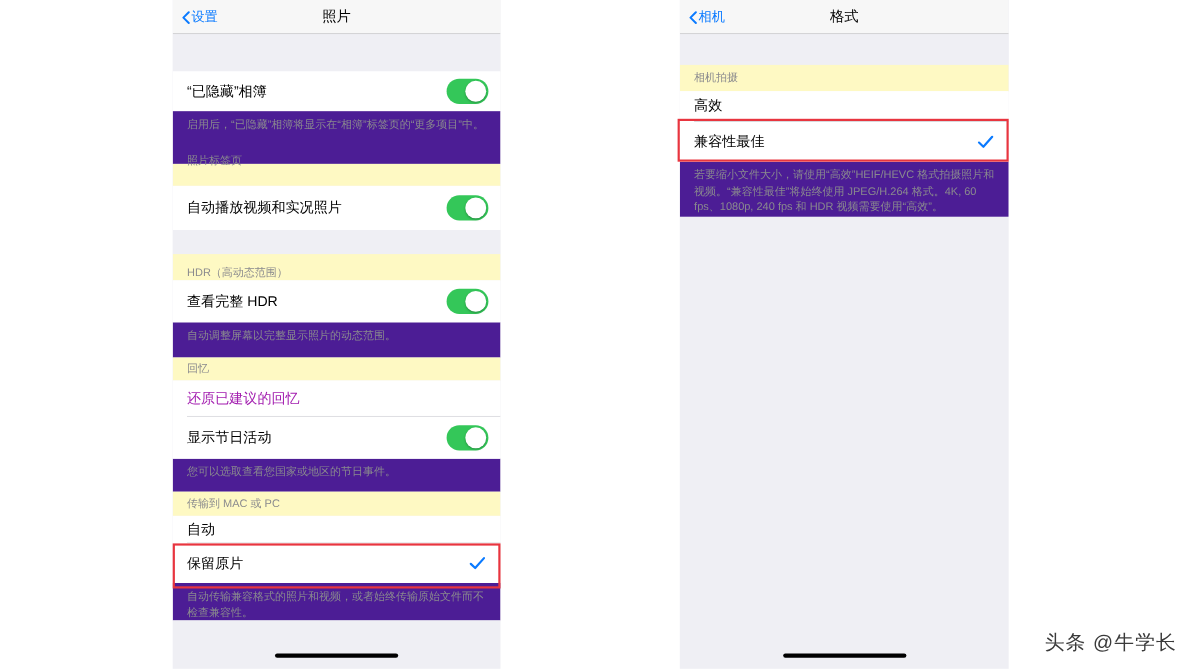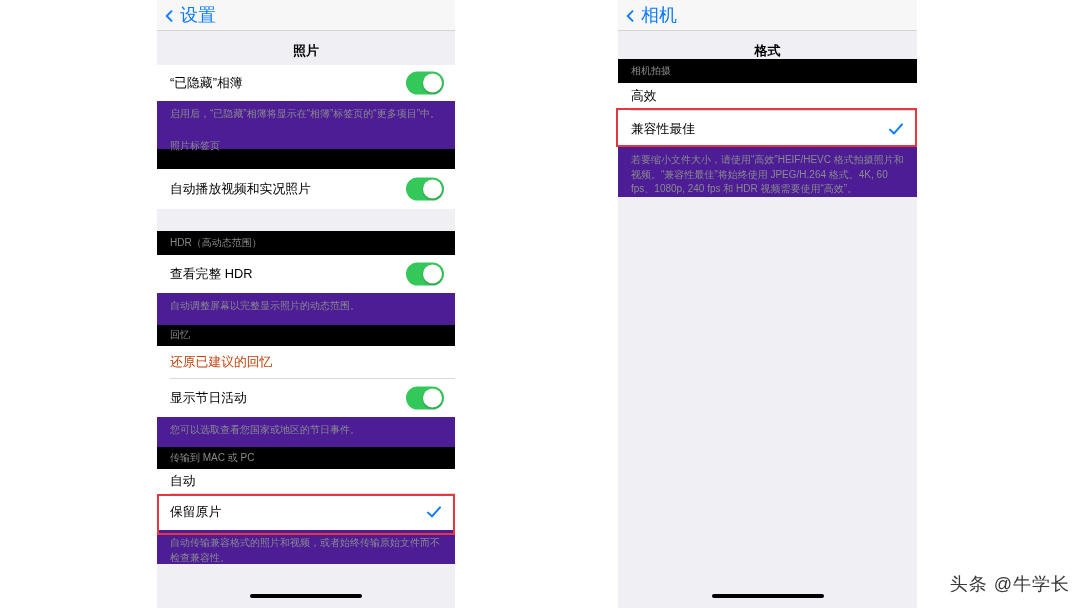--- a/index.html
+++ b/index.html
@@ -11,33 +11,33 @@
   }
   .stage{position:relative;width:1080px;height:608px;background:#fff;}
 
   
   .phone{position:absolute;top:0;height:608px;background:#efeff4;overflow:hidden;}
   #phone-left{left:157px;width:298px;}
   #phone-right{left:618px;width:299px;}
 
   
   .navbar{position:relative;height:30px;background:#f7f7f7;border-bottom:1px solid #d4d4d6;}
-  .nav-back{position:absolute;left:8px;top:0;height:30px;display:flex;align-items:center;gap:7px;color:#0a7aff;font-size:18px;white-space:nowrap;}
+  .nav-back{position:absolute;left:8px;top:0;height:30px;display:flex;align-items:center;gap:1px;color:#0a7aff;font-size:12px;white-space:nowrap;}
   .chev{display:inline-block;width:8px;height:8px;position:relative;}
   .chev svg{position:absolute;left:0;top:-1px;}
-  .nav-title{position:absolute;left:0;right:0;top:0;height:30px;display:flex;align-items:center;justify-content:center;font-size:13px;font-weight:bold;color:#000;margin-top:36px;}
+  .nav-title{position:absolute;left:0;right:0;top:0;height:30px;display:flex;align-items:center;justify-content:center;font-size:13px;font-weight:normal;color:#000;}
 
   
   .gap{background:#efeff4;}
   .group{background:#ffffff;}
   .row{background:#ffffff;display:flex;align-items:center;padding:0 13px;box-sizing:border-box;position:relative;}
   .row-label{font-size:12.8px;color:#000;white-space:nowrap;}
-  .row-label.blue{color:#c2410c;}
+  .row-label.blue{color:#a21caf;}
   .sep{height:1px;background:#d9d9dd;margin-left:13px;}
-  .hdr{background:#000000;font-size:10px;color:#8a8a8e;padding:0 13px;display:flex;align-items:flex-end;box-sizing:border-box;}
+  .hdr{background:#fef9c3;font-size:10px;color:#8a8a8e;padding:0 13px;display:flex;align-items:flex-end;box-sizing:border-box;}
   .foot{background:#4c1d95;font-size:10px;color:#8a8a8e;padding:6px 13px 0 13px;line-height:1.45;box-sizing:border-box;}
 
   
   .toggle{position:absolute;right:11px;top:50%;transform:translateY(-50%);
     width:38px;height:23px;border-radius:12px;background:#34c759;}
   .toggle .knob{position:absolute;right:2px;top:2px;width:19px;height:19px;border-radius:50%;background:#fff;
     box-shadow:0 1px 2px rgba(0,0,0,.28);}
 
   
   .check{position:absolute;right:13px;top:50%;transform:translateY(-50%);width:16px;height:16px;}
@@ -89,21 +89,21 @@
       <div class="row" style="height:40px">
         <span class="row-label">自动播放视频和实况照片</span>
         <span class="toggle">
             <span class="knob"></span>
           </span>
       </div>
     </div>
 
     <div class="gap" style="height:22px"></div>
 
-    <div class="hdr" style="height:24px;padding-bottom:5px">HDR（高动态范围）</div>
+    <div class="hdr" style="height:24px;">HDR（高动态范围）</div>
     <div class="group">
       <div class="row" style="height:38px">
         <span class="row-label">查看完整 HDR</span>
         <span class="toggle">
             <span class="knob"></span>
           </span>
       </div>
     </div>
     <div class="foot" style="height:32px">自动调整屏幕以完整显示照片的动态范围。</div>
 

